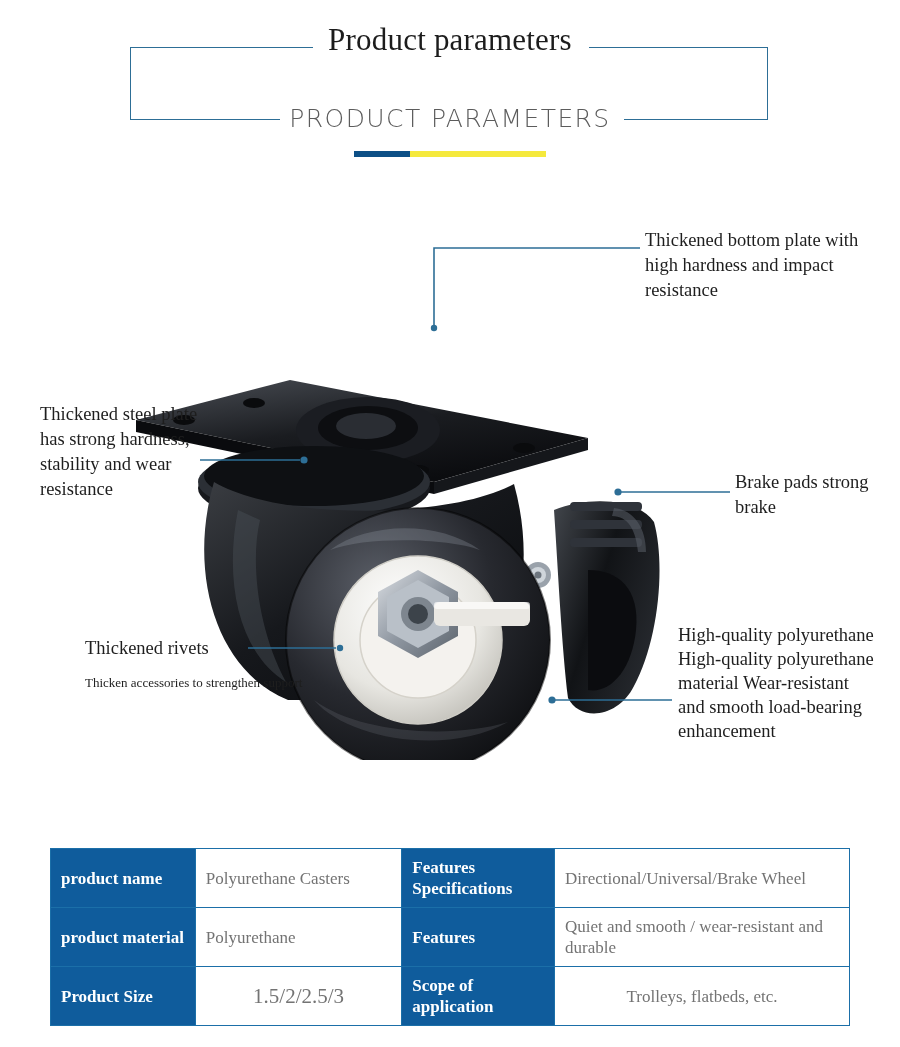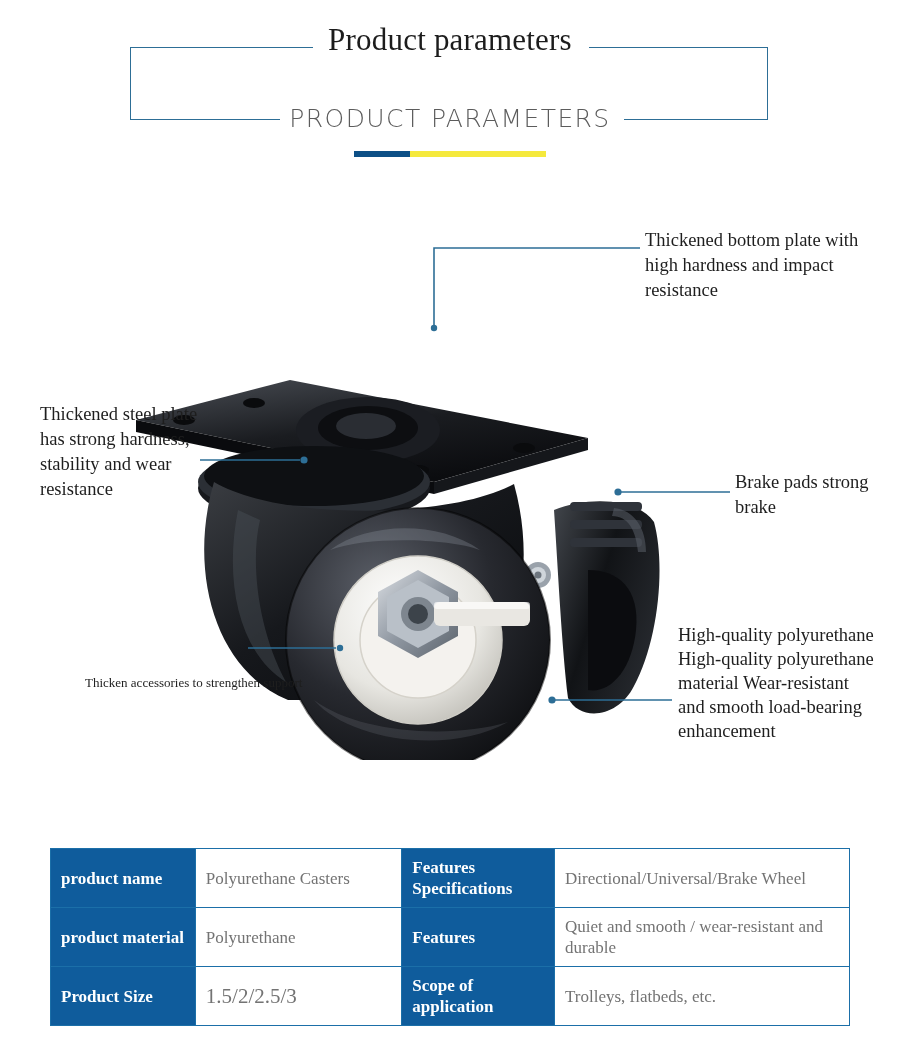--- a/index.html
+++ b/index.html
@@ -167,21 +167,21 @@
   }
   .spec-table td.value.big {
     font-size: 21px;
   }
   .col-a { width: 150px; }
   .col-b { width: 225px; }
   .col-c { width: 145px; }
   .col-d { width: 308px; }
   .row-1 td { height: 46px; }
   .row-2 td { height: 46px; }
-  .row-3 td { height: 46px; }
+  .row-3 td { height: 46px; text-align: center; }
 </style>
 </head>
 <body>
 
 <div class="page">
 
   <div class="header">
     <div class="header-frame"></div>
     <div class="header-title-bg"></div>
     <div class="header-sub-bg"></div>
@@ -302,20 +302,21 @@
         <circle cx="304" cy="280" r="3.6"></circle>
         <circle cx="618" cy="312" r="3.6"></circle>
         <circle cx="340" cy="468" r="3.2"></circle>
         <circle cx="552" cy="520" r="3.6"></circle>
       </g>
     </svg>
 
     <div class="callout c-top">Thickened bottom plate with high hardness and impact resistance</div>
     <div class="callout c-left">Thickened steel plate has strong hardness, stability and wear resistance</div>
     <div class="callout c-brake">Brake pads strong brake</div>
+    <div class="callout c-rivets">Thickened rivets</div>
     <div class="callout c-rivets2">Thicken accessories to strengthen support</div>
     <div class="callout c-pu">High-quality polyurethane High-quality polyurethane material Wear-resistant and smooth load-bearing enhancement</div>
   </div>
 
   <table class="spec-table">
     <tbody>
       <tr class="row-1">
         <td class="label col-a">product name</td>
         <td class="value col-b">Polyurethane Casters</td>
         <td class="label col-c left-align">Features Specifications</td>

